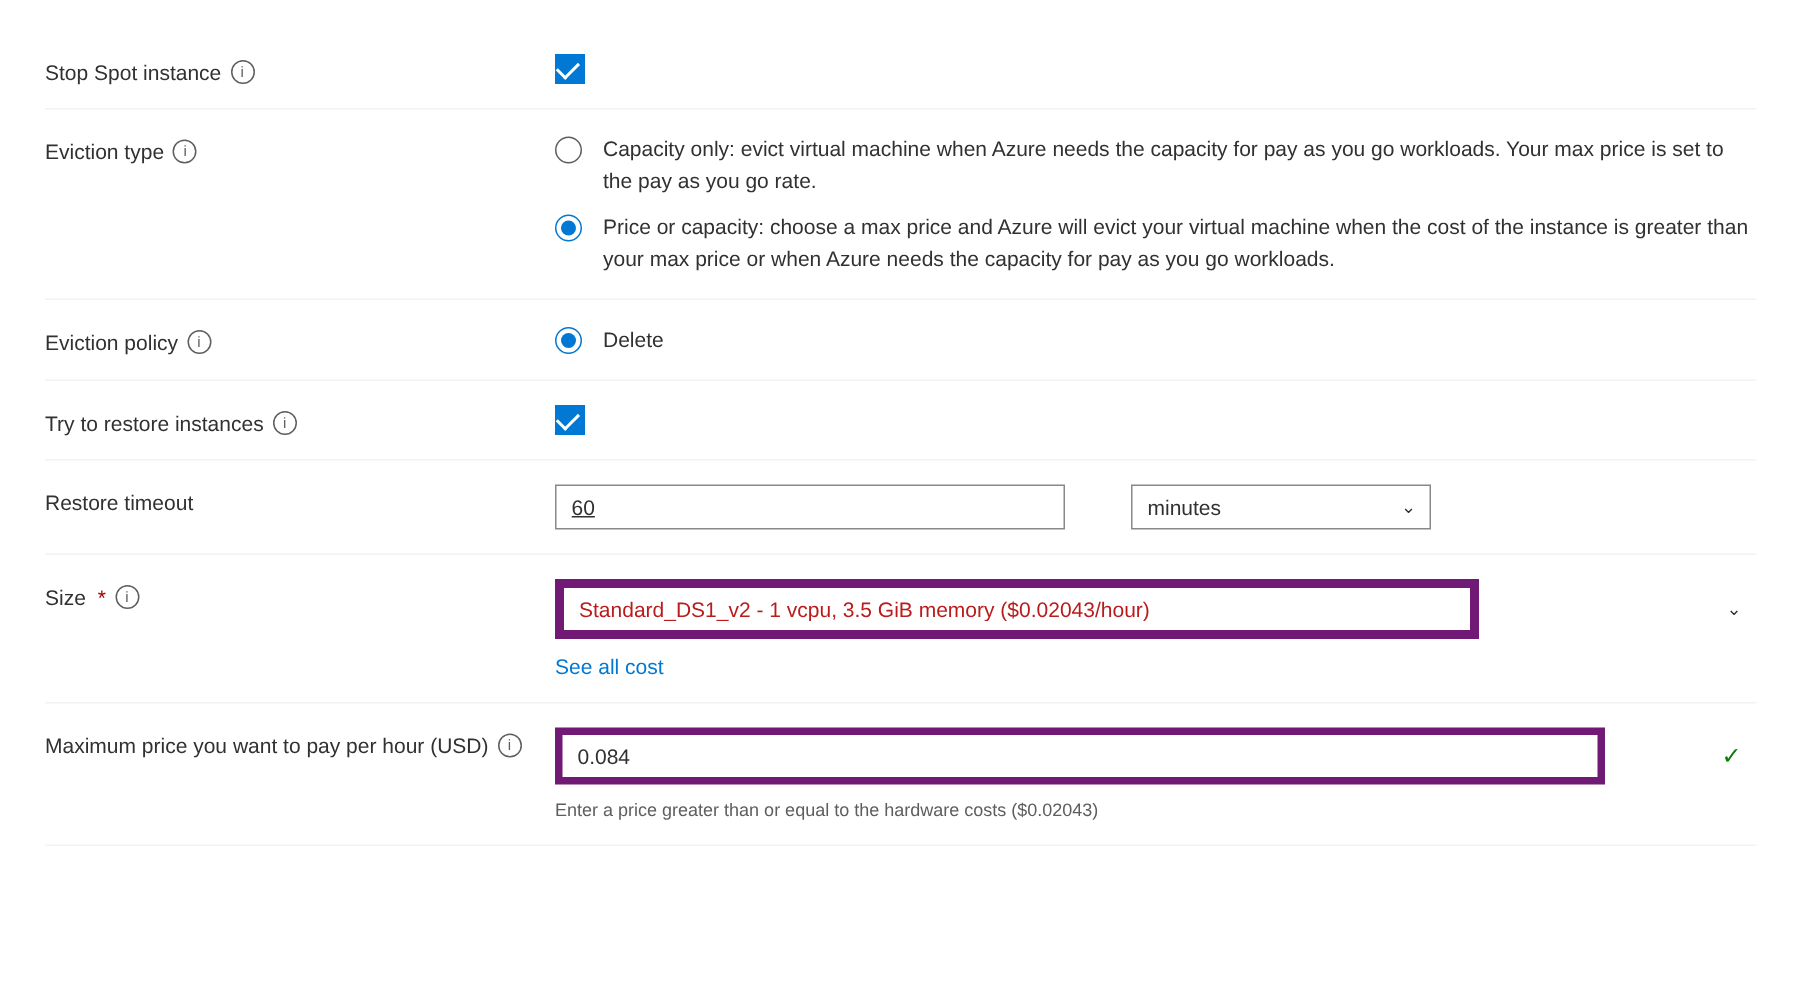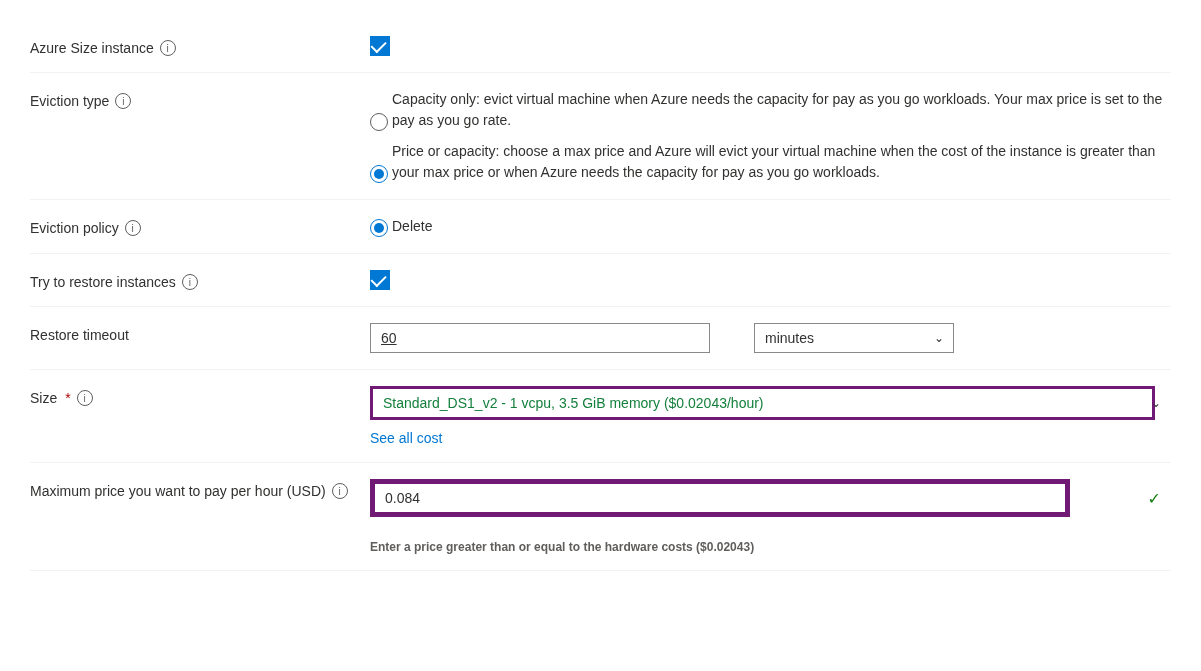--- a/index.html
+++ b/index.html
@@ -65,22 +65,22 @@
       content: '';
       width: 12px;
       height: 7px;
       border-left: 2px solid white;
       border-bottom: 2px solid white;
       transform: rotate(-45deg) translateY(-2px);
     }
     
     .radio-option {
       display: flex;
-      align-items: flex-end;
-      gap: 4px;
+      align-items: flex-start;
+      gap: 14px;
       cursor: pointer;
     }
     .radio-outer {
       width: 18px;
       height: 18px;
       border-radius: 50%;
       border: 1.5px solid #605e5c;
       display: flex;
       align-items: center;
       justify-content: center;
@@ -142,29 +142,29 @@
       align-items: center;
       gap: 8px;
     }
     
     .size-select-wrapper {
       position: relative;
       display: flex;
       align-items: center;
     }
     .size-select {
-      border: 3px solid #701a75;
+      border: 6px solid #701a75;
       padding: 6px 36px 6px 10px;
       font-size: 14px;
-      color: #15803d;
+      color: #b91c1c;
       background: white;
       appearance: none;
       cursor: pointer;
       outline: none;
-      width: 785px;
+      width: 616px;
     }
     .link {
       color: #0078d4;
       text-decoration: none;
       font-size: 14px;
       cursor: pointer;
     }
     
     .price-input-wrapper {
       position: relative;
@@ -181,30 +181,29 @@
     }
     .check-icon {
       position: absolute;
       right: 10px;
       color: #107c10;
       font-size: 16px;
     }
     .hint-text {
       font-size: 12px;
       color: #605e5c;
-      margin-top: 13px;
-      font-weight: bold;
+      margin-top: 0;
     }
   </style>
 </head>
 <body>
 
 <div class="form-row">
   <div class="form-label">
-    <span>Azure Size instance</span>
+    <span>Stop Spot instance</span>
     <span class="info-icon">i</span>
   </div>
   <div class="form-control">
     <div class="checkbox-blue"></div>
   </div>
 </div>
 
 <div class="form-row">
   <div class="form-label">
     <span>Eviction type</span>

